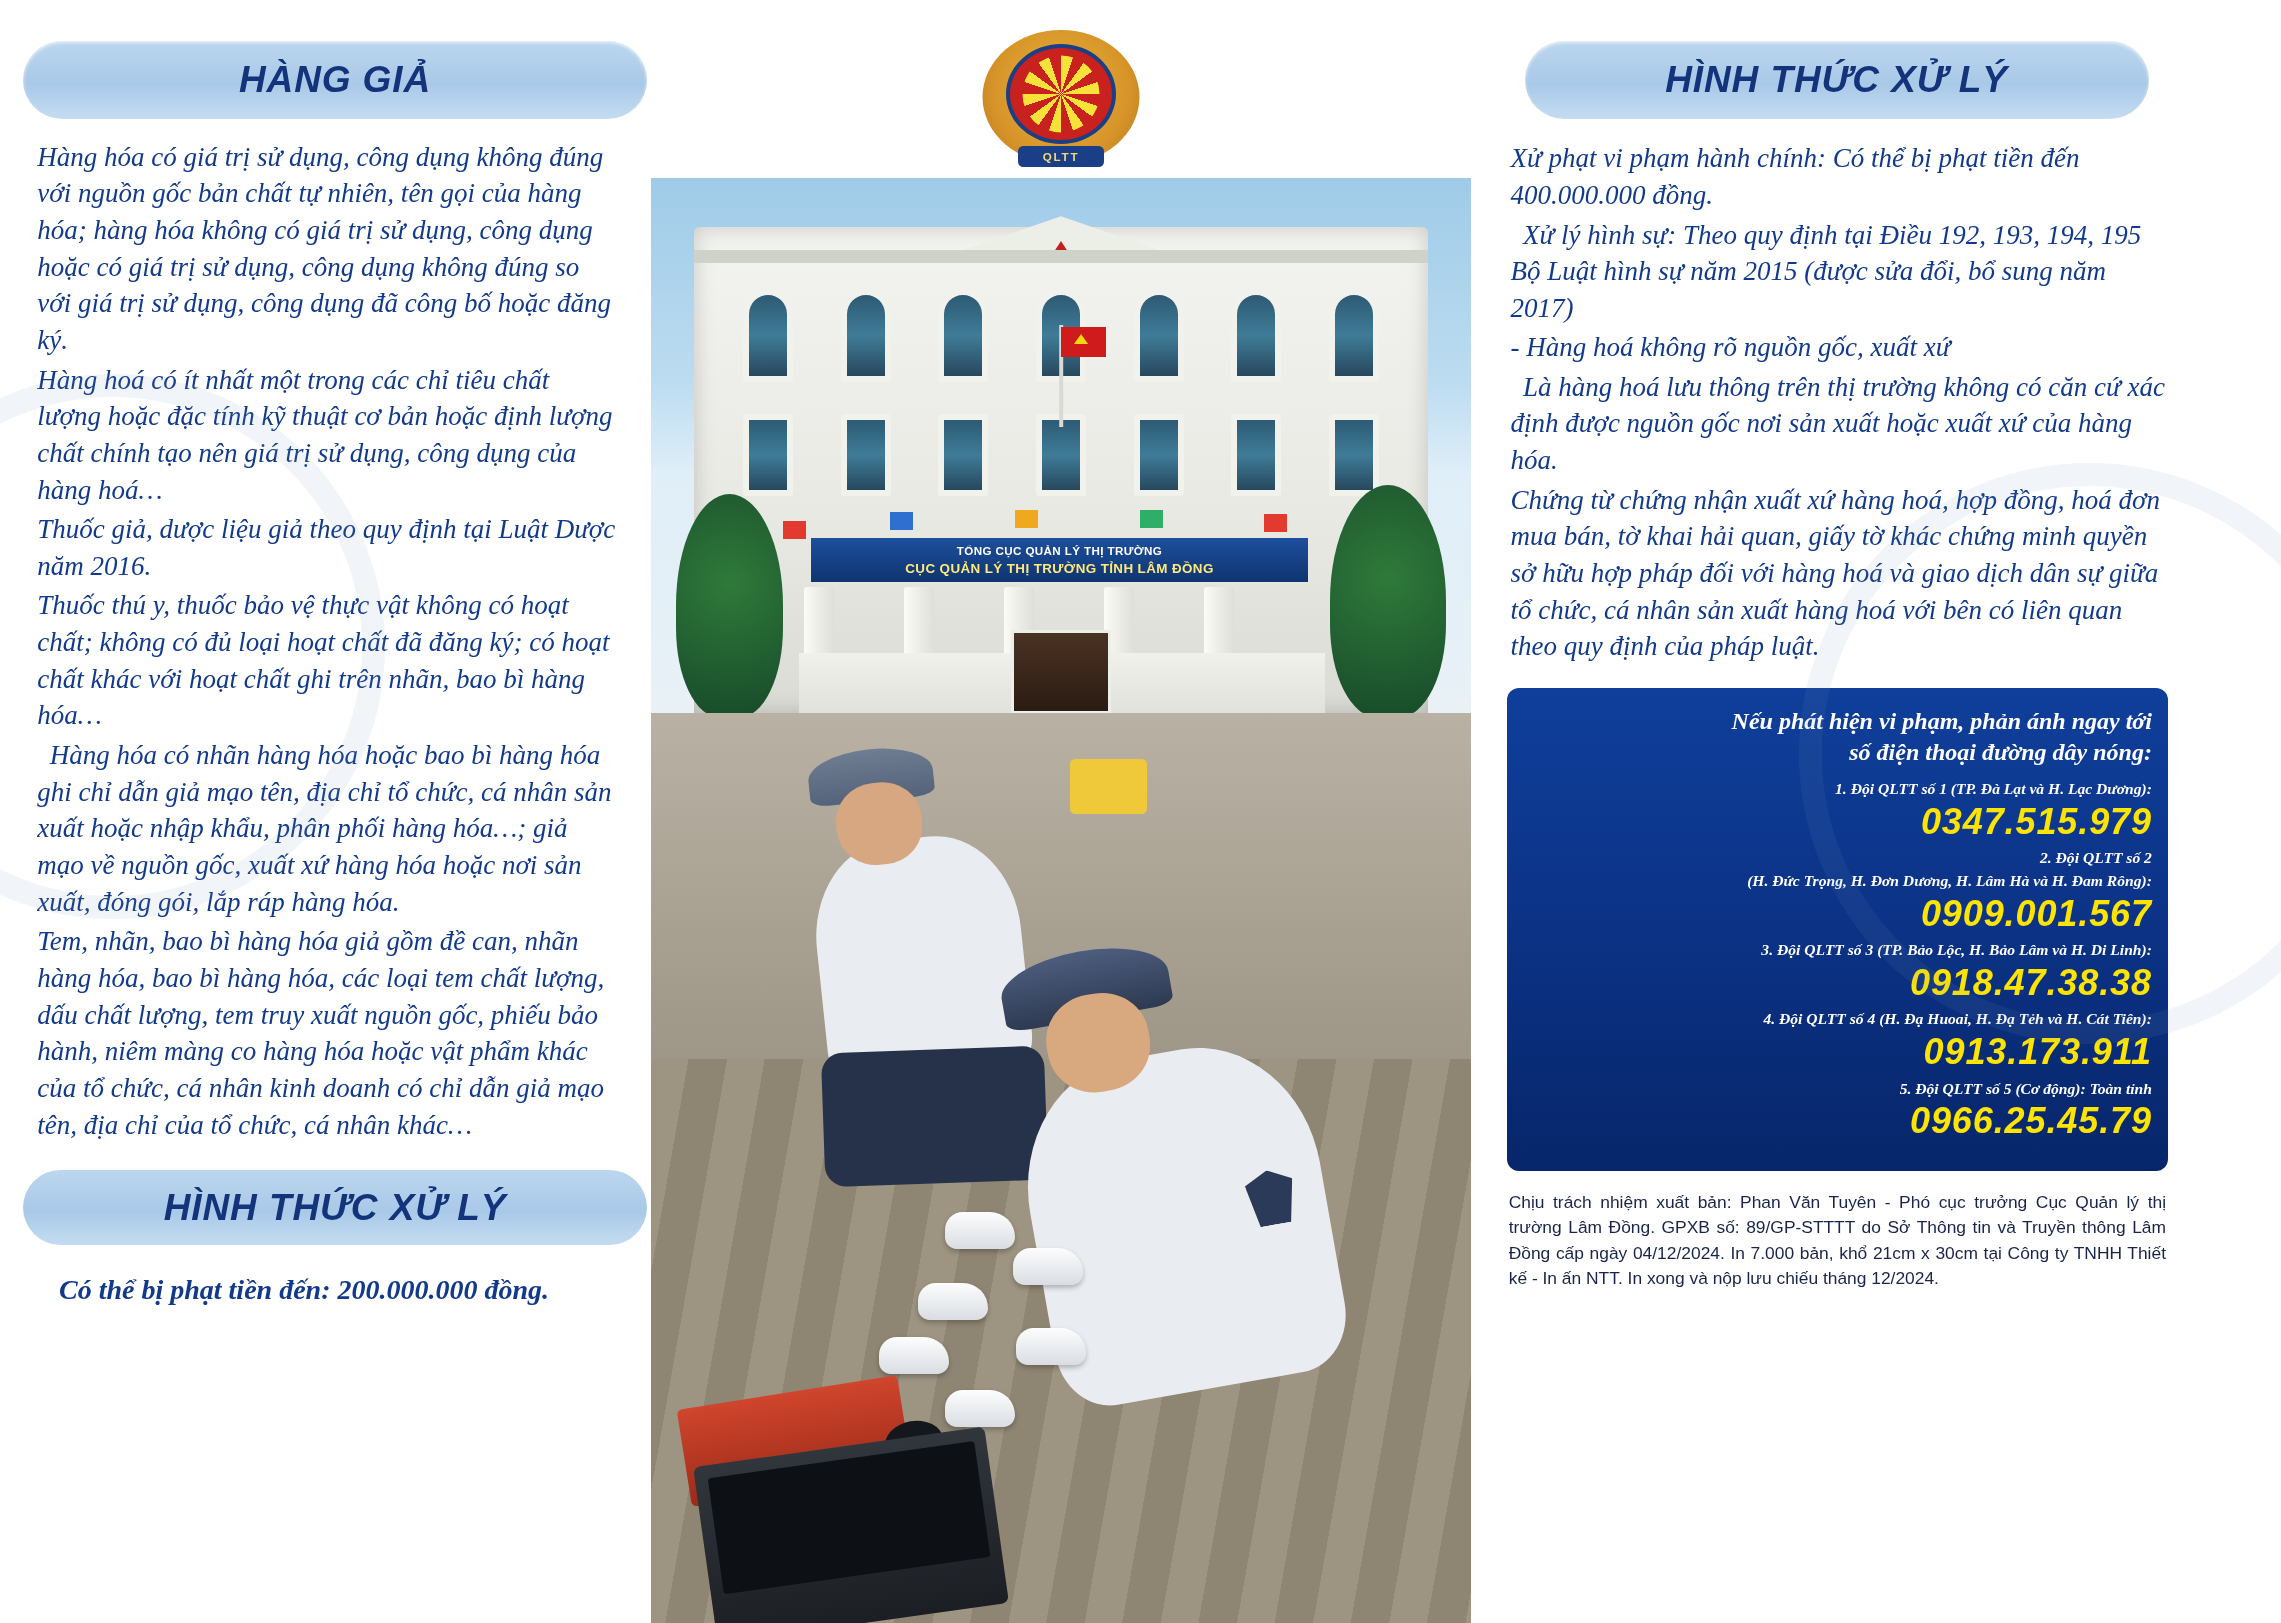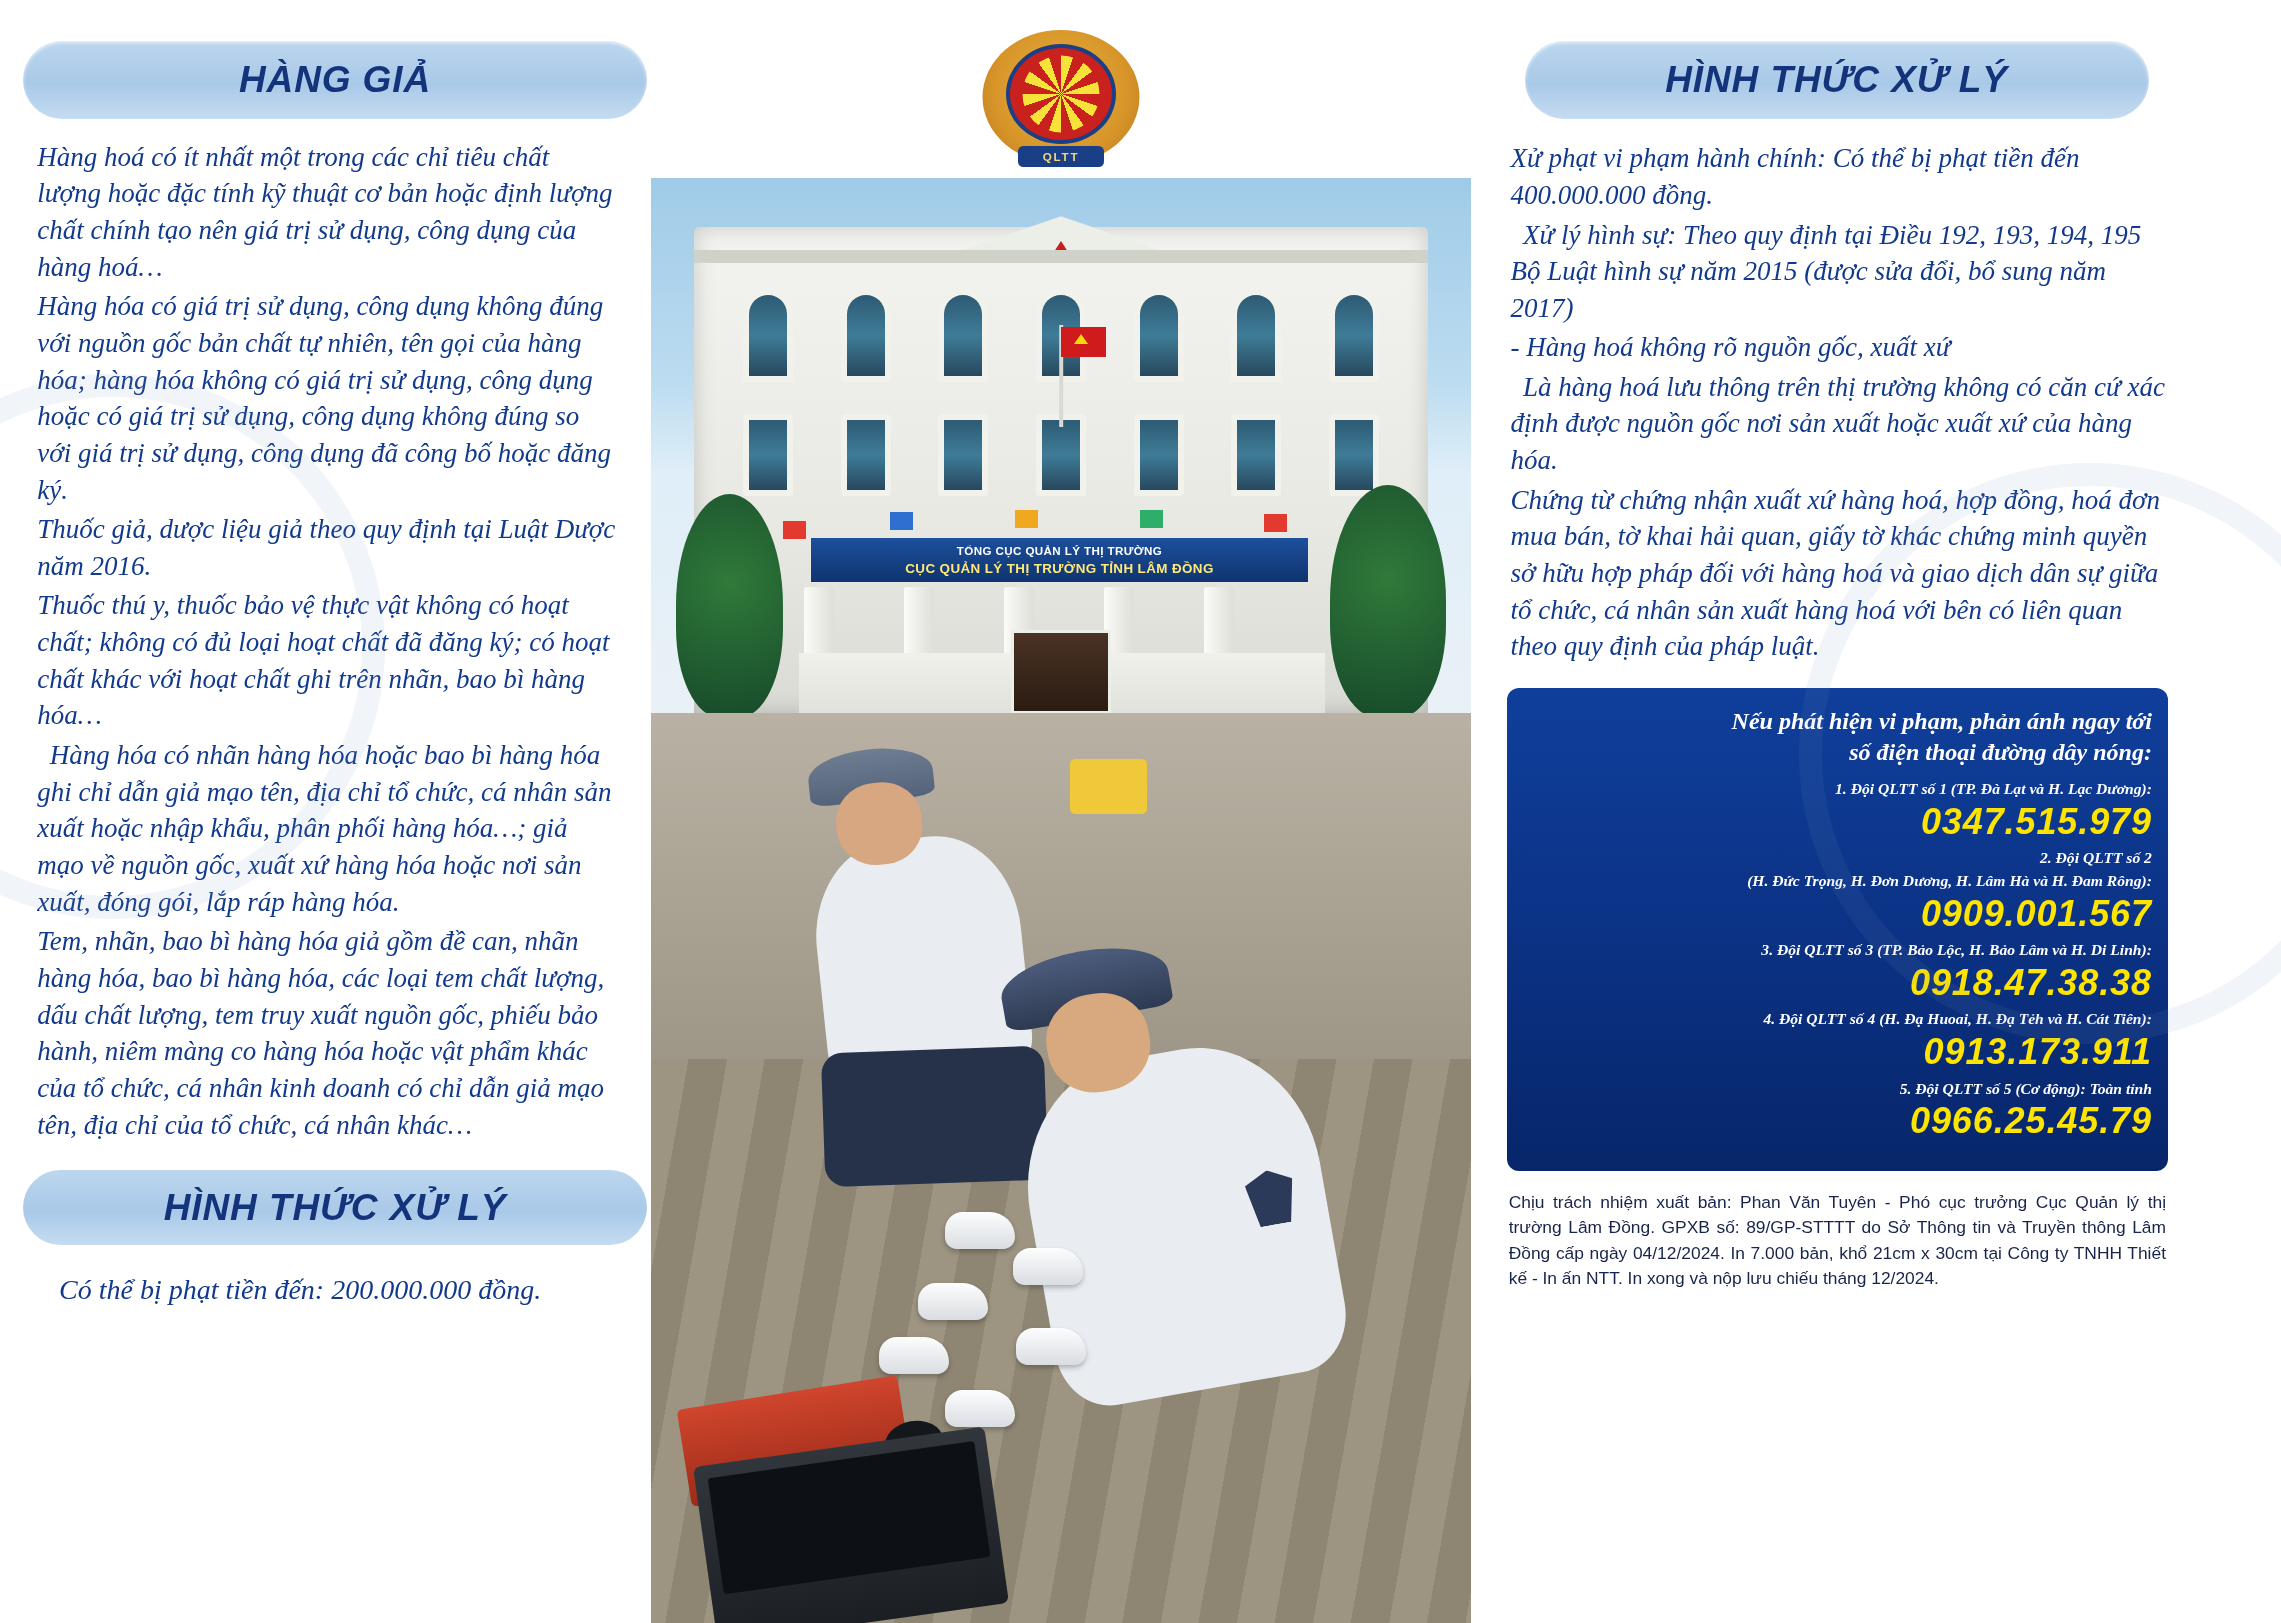--- a/index.html
+++ b/index.html
@@ -72,21 +72,21 @@
     border-radius: 39px;
     background: linear-gradient(180deg, #bcd6ee 0%, #a9c9e8 55%, #c4dcf1 100%);
     display: flex;
     align-items: center;
     justify-content: center;
   }
   .fine-line {
     margin: 28.5px 0 0 36px;
     font-size: 28px;
     font-style: italic;
-    font-weight: normal;
+    font-weight: bold;
     color: #123a8c;
   }
 
   
   .col-center {
     width: 820px;
     position: relative;
   }
   .emblem-wrap {
     height: 178px;
@@ -446,22 +446,22 @@
 <div class="page">
 
   <div class="col-left">
     <div class="wm" style="left:-160px; top:374px; width:499px; height:499px;"></div>
 
     <div class="pill">
       <span class="pill-title">HÀNG GIẢ</span>
     </div>
 
     <div class="left-body">
+      <p>Hàng hóa có giá trị sử dụng, công dụng không đúng với nguồn gốc bản chất tự nhiên, tên gọi của hàng hóa; hàng hóa không có giá trị sử dụng, công dụng hoặc có giá trị sử dụng, công dụng không đúng so với giá trị sử dụng, công dụng đã công bố hoặc đăng ký.</p>
       <p>Hàng hoá có ít nhất một trong các chỉ tiêu chất lượng hoặc đặc tính kỹ thuật cơ bản hoặc định lượng chất chính tạo nên giá trị sử dụng, công dụng của hàng hoá…</p>
-      <p>Hàng hóa có giá trị sử dụng, công dụng không đúng với nguồn gốc bản chất tự nhiên, tên gọi của hàng hóa; hàng hóa không có giá trị sử dụng, công dụng hoặc có giá trị sử dụng, công dụng không đúng so với giá trị sử dụng, công dụng đã công bố hoặc đăng ký.</p>
       <p>Thuốc giả, dược liệu giả theo quy định tại Luật Dược năm 2016.</p>
       <p>Thuốc thú y, thuốc bảo vệ thực vật không có hoạt chất; không có đủ loại hoạt chất đã đăng ký; có hoạt chất khác với hoạt chất ghi trên nhãn, bao bì hàng hóa…</p>
       <p class="ind">Hàng hóa có nhãn hàng hóa hoặc bao bì hàng hóa ghi chỉ dẫn giả mạo tên, địa chỉ tổ chức, cá nhân sản xuất hoặc nhập khẩu, phân phối hàng hóa…; giả mạo về nguồn gốc, xuất xứ hàng hóa hoặc nơi sản xuất, đóng gói, lắp ráp hàng hóa.</p>
       <p>Tem, nhãn, bao bì hàng hóa giả gồm đề can, nhãn hàng hóa, bao bì hàng hóa, các loại tem chất lượng, dấu chất lượng, tem truy xuất nguồn gốc, phiếu bảo hành, niêm màng co hàng hóa hoặc vật phẩm khác của tổ chức, cá nhân kinh doanh có chỉ dẫn giả mạo tên, địa chỉ của tổ chức, cá nhân khác…</p>
     </div>
 
     <div class="pill2">
       <span class="pill-title">HÌNH THỨC XỬ LÝ</span>
     </div>
     <div class="fine-line">Có thể bị phạt tiền đến: 200.000.000 đồng.</div>

